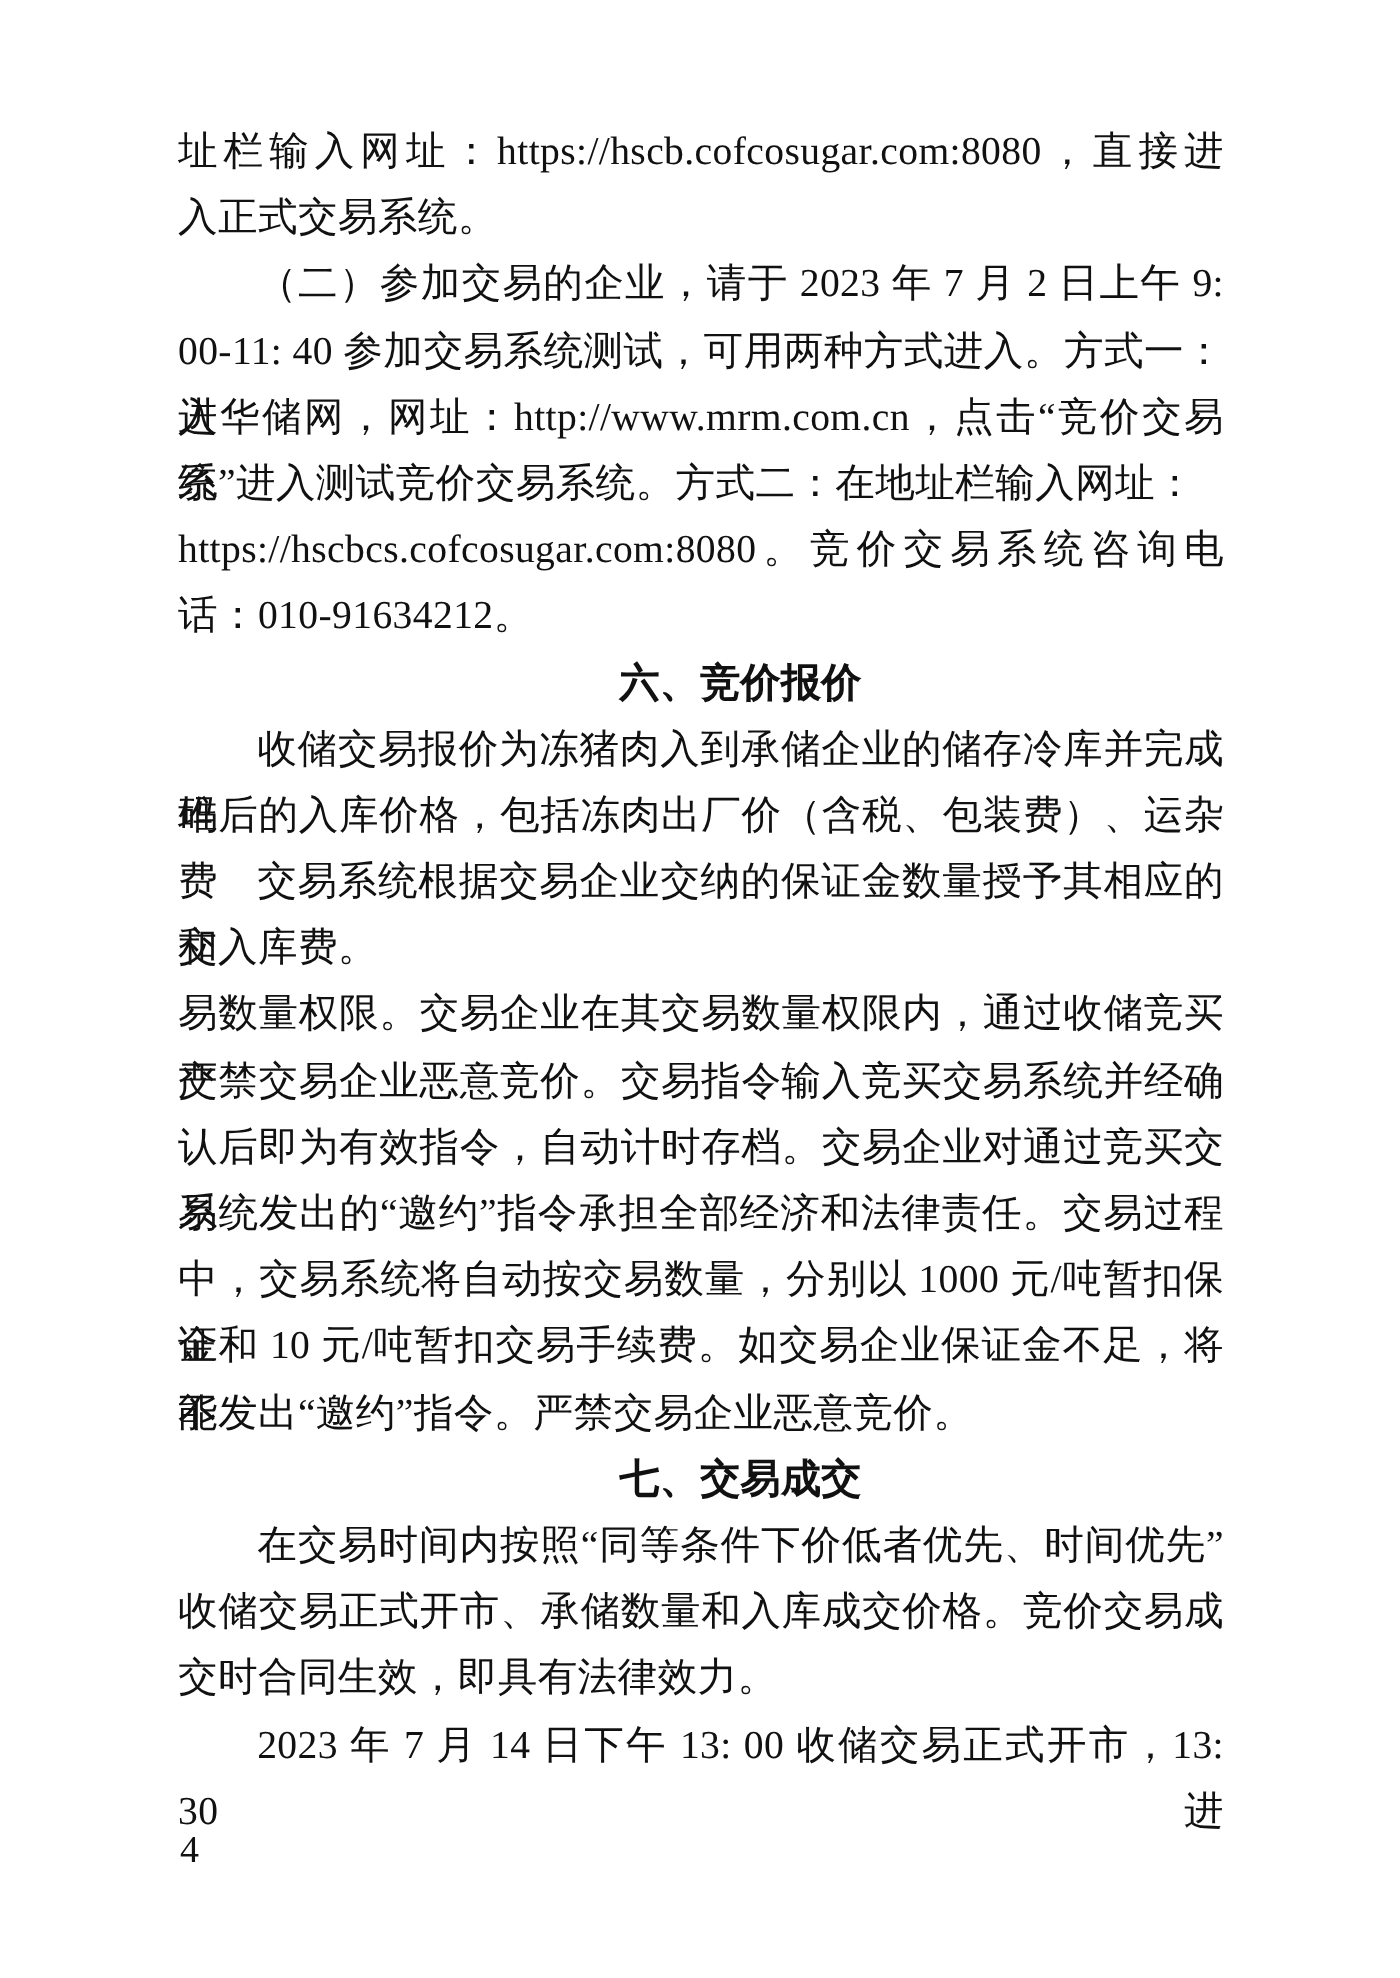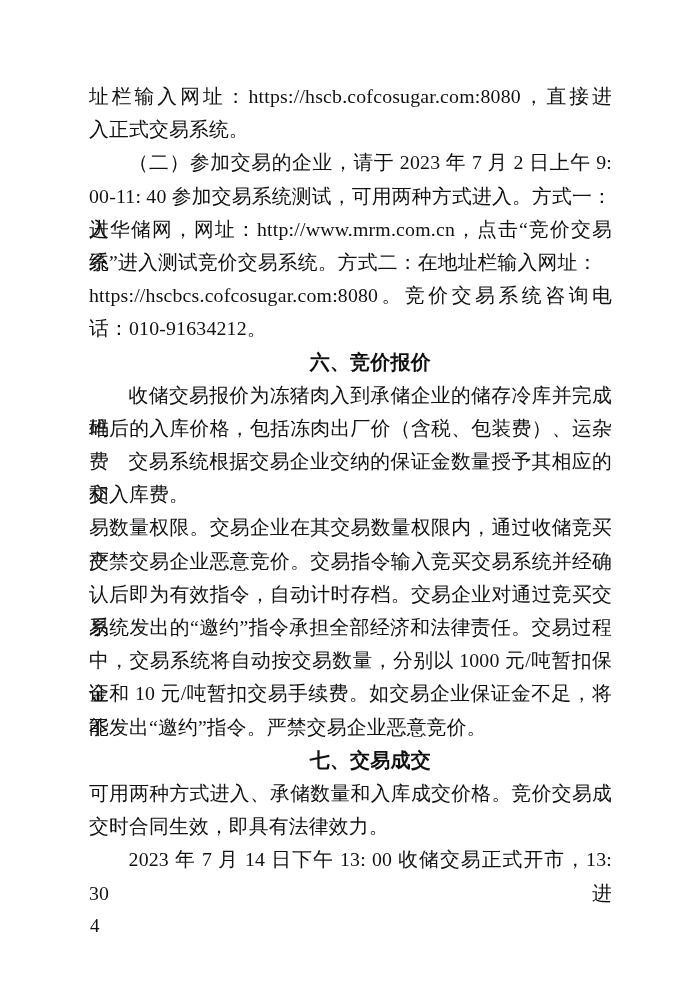--- a/index.html
+++ b/index.html
@@ -13,21 +13,20 @@
   }
   .page{
     position:absolute;inset:0;background:#fff;
   }
   .doc{
     position:absolute;
     left:89px;top:60px;width:523px;
     font-size:19.8px;
     line-height:33.2px;
     letter-spacing:0.2px;
-    margin-top:20px;
   }
   .ln{height:33.2px;white-space:nowrap;}
   
   .ln.fill{
     white-space:normal;
     text-align:justify;
     text-align-last:justify;
   }
   .ln.ind{text-indent:39.6px;}
   .ln.hd{
@@ -69,21 +68,22 @@
     <div class="ln fill">易数量权限。交易企业在其交易数量权限内，通过收储竞买交</div>
     <div class="ln fill">严禁交易企业恶意竞价。交易指令输入竞买交易系统并经确</div>
     <div class="ln fill">认后即为有效指令，自动计时存档。交易企业对通过竞买交易</div>
     <div class="ln fill">系统发出的“邀约”指令承担全部经济和法律责任。交易过程</div>
     <div class="ln fill">中，交易系统将自动按交易数量，分别以 1000 元/吨暂扣保证</div>
     <div class="ln fill">金和 10 元/吨暂扣交易手续费。如交易企业保证金不足，将不</div>
     <div class="ln">能发出“邀约”指令。严禁交易企业恶意竞价。</div>
 
     <div class="ln hd ind">七、交易成交</div>
 
-    <div class="ln fill">可用两种方式进入、承储数量和入库成交价格。竞价交易成</div>
+    <div class="ln fill ind">在交易时间内按照“同等条件下价低者优先、时间优先”</div>
+    <div class="ln fill">收储交易正式开市、承储数量和入库成交价格。竞价交易成</div>
     <div class="ln">交时合同生效，即具有法律效力。</div>
 
     <div class="ln fill ind">2023 年 7 月 14 日下午 13: 00 收储交易正式开市，13: 30 进</div>
 
   </div>
 
   <div class="pageno">4</div>
 </div>
 
 </body></html>

